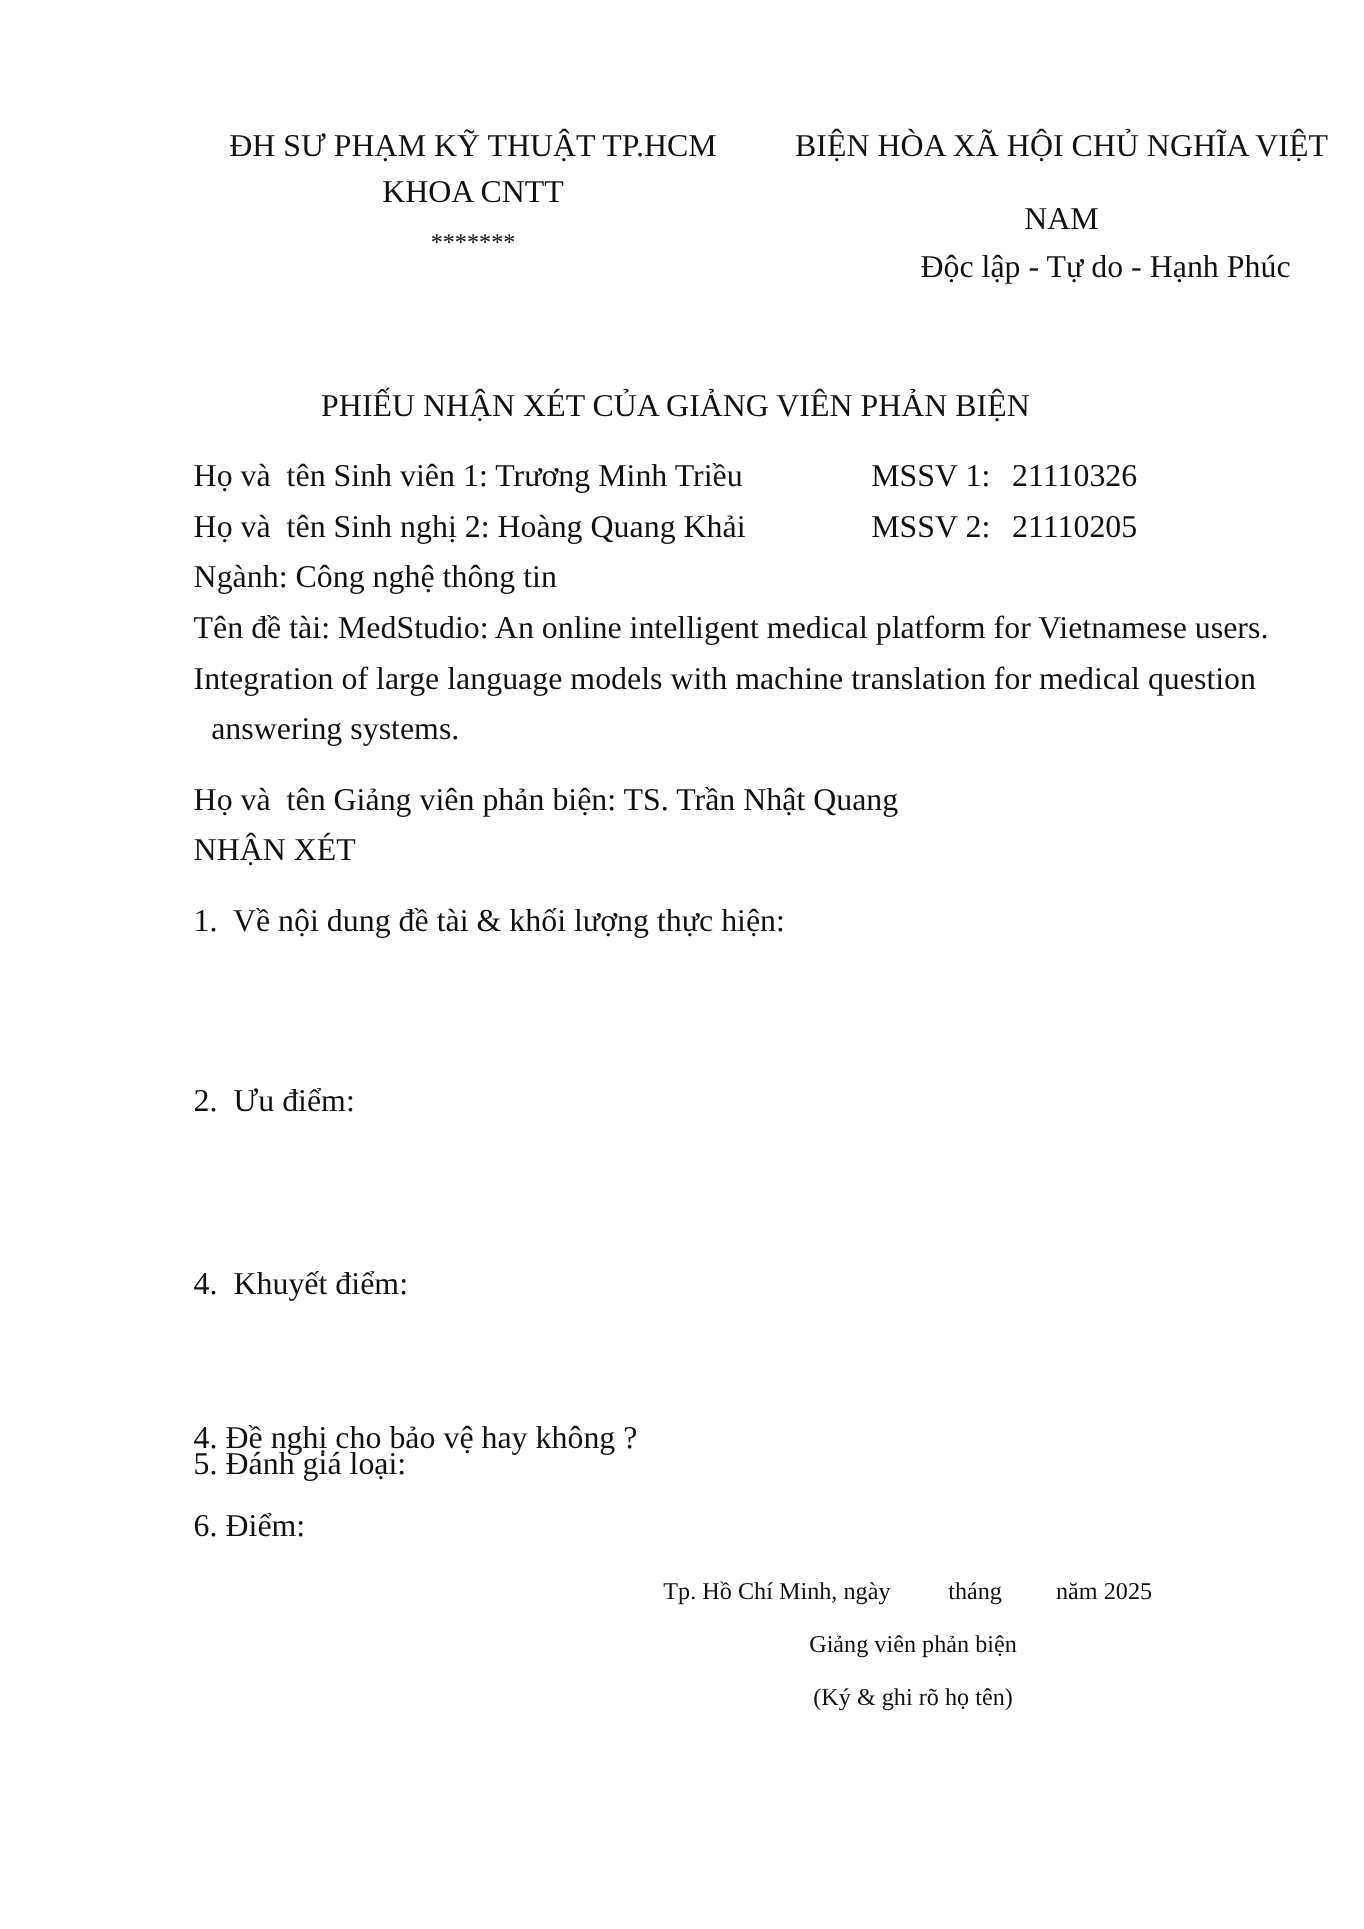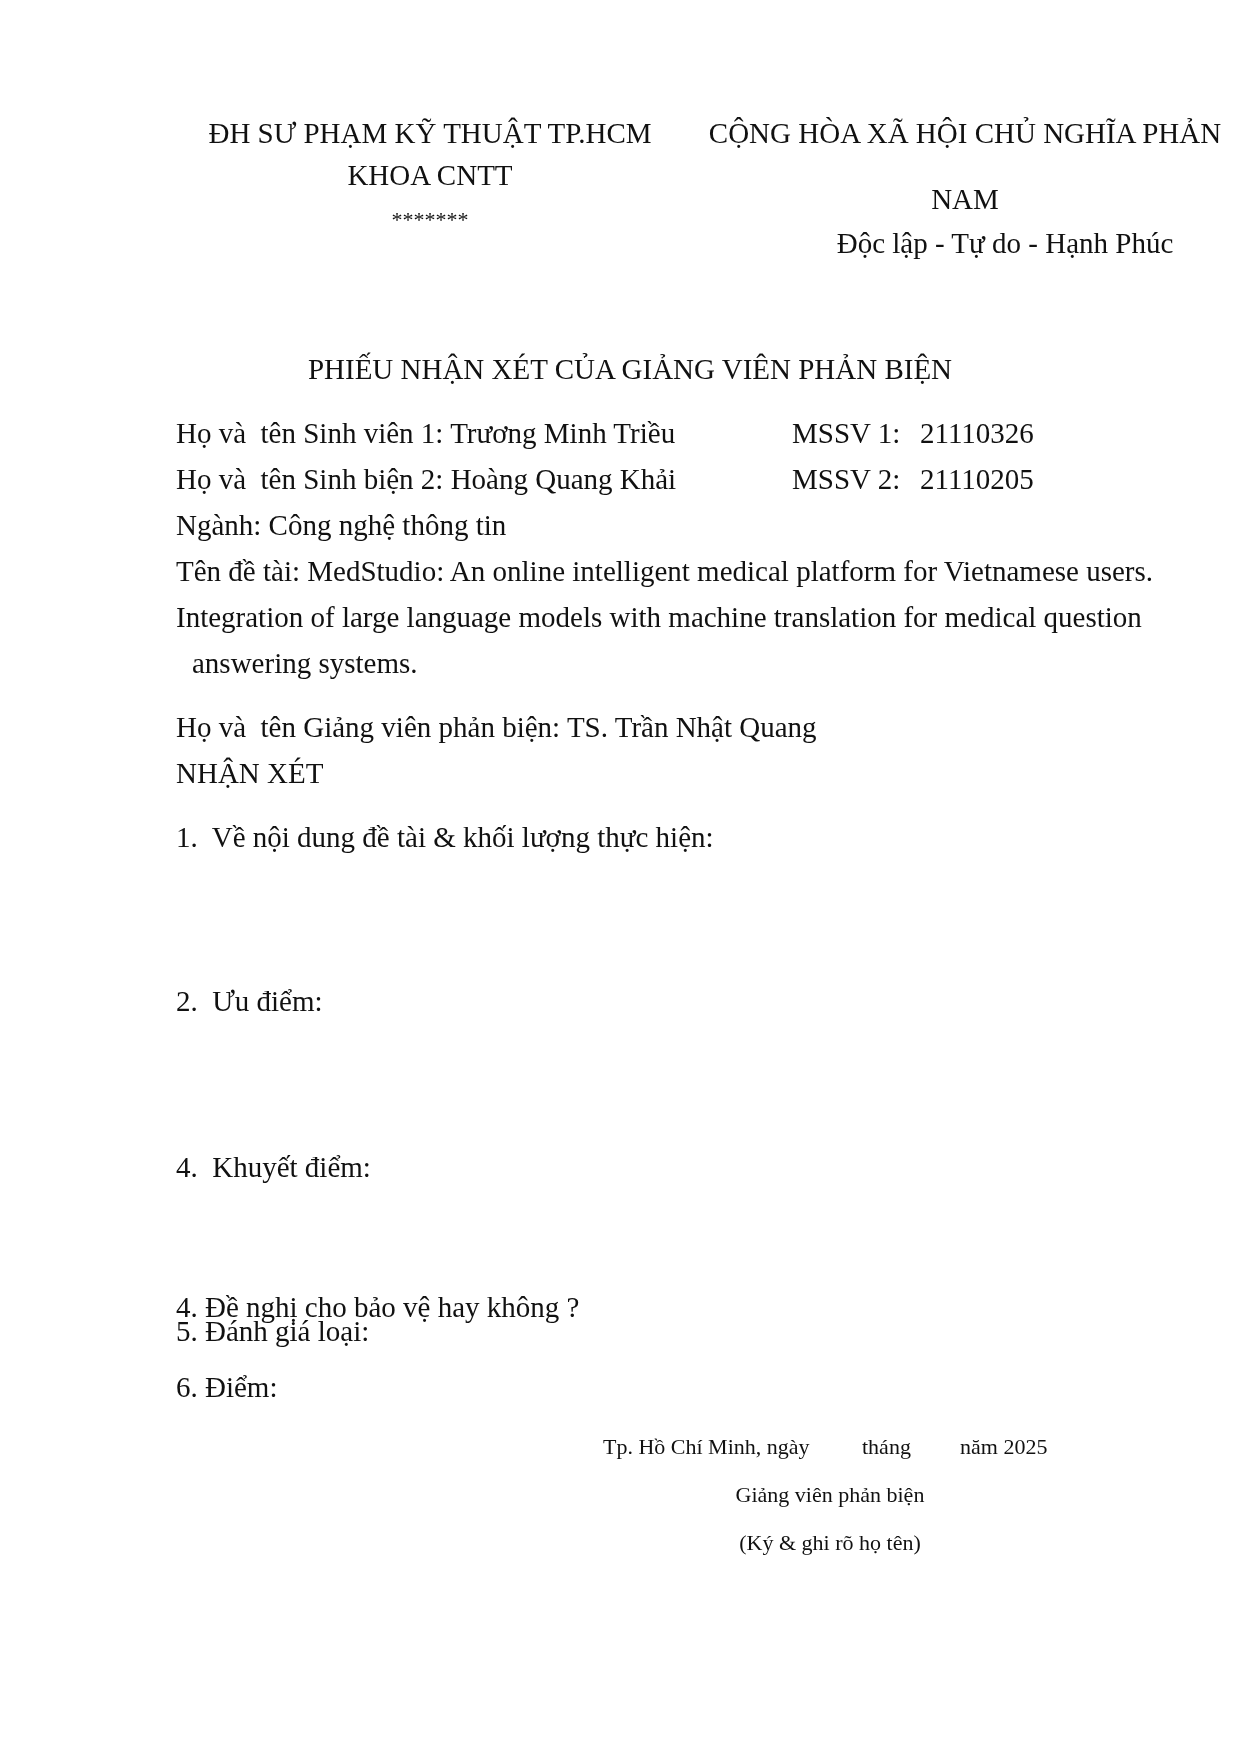--- a/index.html
+++ b/index.html
@@ -11,31 +11,31 @@
 </style>
 </head>
 <body>
 
 <div>
 
   <div class="t c" style="left:175px; top:118px; width:510px;">ĐH SƯ PHẠM KỸ THUẬT TP.HCM</div>
   <div class="t c" style="left:175px; top:160px; width:510px;">KHOA CNTT</div>
   <div class="t c sm" style="left:175px; top:205px; width:510px;">*******</div>
 
-  <div class="t c" style="left:705px; top:118px; width:520px;">CỘNG HÒA XÃ HỘI CHỦ NGHĨA PHẢN</div>
+  <div class="t c" style="left:705px; top:118px; width:520px;">BIỆN HÒA XÃ HỘI CHỦ NGHĨA VIỆT</div>
   <div class="t c" style="left:705px; top:160px; width:520px;margin-top:24px;">NAM</div>
   <div class="t c" style="left:745px; top:228px; width:520px;">Độc lập - Tự do - Hạnh Phúc</div>
 
-  <div class="t c" style="left:290px; top:354px; width:680px;">PHIẾU NHẬN XÉT CỦA GIẢNG VIÊN PHẢN BIỆN</div>
+  <div class="t c" style="left:274px; top:354px; width:680px;">PHIẾU NHẬN XÉT CỦA GIẢNG VIÊN PHẢN BIỆN</div>
 
   <div class="t" style="left:176px; top:418px;">Họ và  tên Sinh viên 1: Trương Minh Triều</div>
   <div class="t" style="left:792px; top:418px;">MSSV 1:</div>
   <div class="t" style="left:920px; top:418px;">21110326</div>
 
-  <div class="t" style="left:176px; top:464px;">Họ và  tên Sinh biện 2: Hoàng Quang Khải</div>
+  <div class="t" style="left:176px; top:464px;">Họ và  tên Sinh nghị 2: Hoàng Quang Khải</div>
   <div class="t" style="left:792px; top:464px;">MSSV 2:</div>
   <div class="t" style="left:920px; top:464px;">21110205</div>
 
   <div class="t" style="left:176px; top:510px;">Ngành: Công nghệ thông tin</div>
 
   <div class="t" style="left:176px; top:556px;">Tên đề tài: MedStudio: An online intelligent medical platform for Vietnamese users.</div>
   <div class="t" style="left:176px; top:602px;">Integration of large language models with machine translation for medical question</div>
   <div class="t" style="left:176px; top:648px;margin-left:16px;">answering systems.</div>
 
   <div class="t" style="left:176px; top:712px;">Họ và  tên Giảng viên phản biện: TS. Trần Nhật Quang</div>

